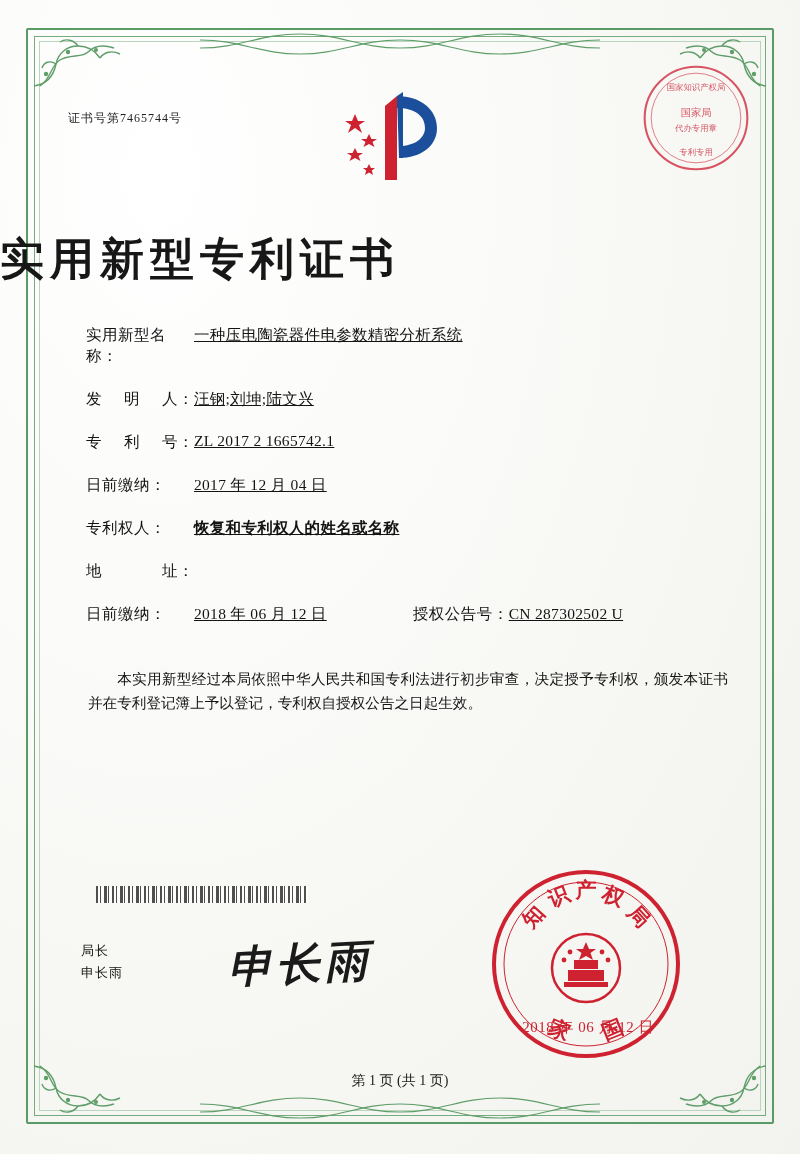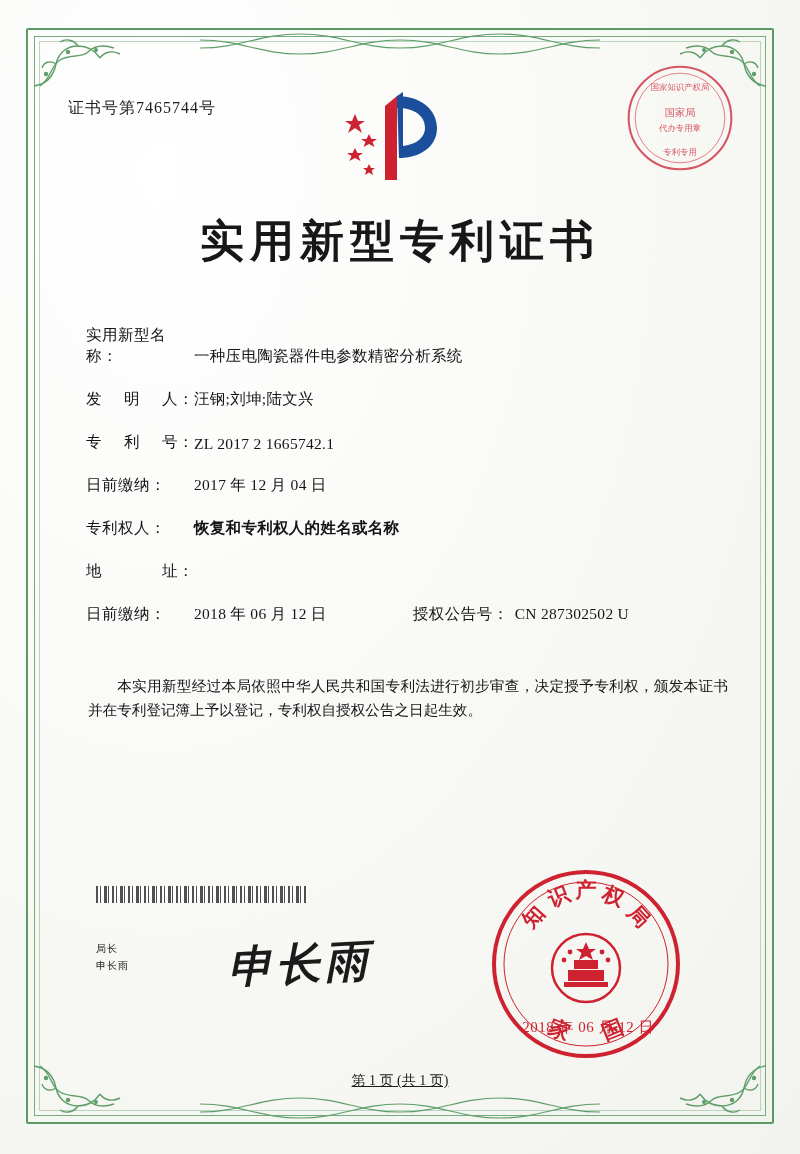--- a/index.html
+++ b/index.html
@@ -60,112 +60,113 @@
   .edge-bottom {
     position: absolute;
     left: 200px; right: 200px; bottom: 30px; height: 40px;
     color: #5f9e69;
     transform: scaleY(-1);
   }
   .edge-bottom svg { width: 100%; height: 100%; }
 
   .cert-no {
     position: absolute;
-    left: 68px; top: 98px;
-    font-size: 16px;
+    left: 68px; top: 110px;
+    font-size: 12px;
     letter-spacing: 1px;
     color: #1f1f1f;
   }
 
   .emblem {
     position: absolute;
     left: 50%;
     transform: translateX(-50%);
     top: 88px;
     width: 150px;
     height: 96px;
   }
   .emblem svg { width: 100%; height: 100%; display:block; }
 
   .seal-top {
     position: absolute;
-    right: 64px;
+    right: 48px;
     top: 62px;
     width: 112px; height: 112px;
     opacity: .85;
   }
   .seal-top svg { width: 100%; height: 100%; }
 
   .doc-title {
     position: absolute;
-    top: 212px;
+    top: 230px;
     left: 0; right: 0;
-    text-align: center;
+    text-align: left;
     font-size: 44px;
     font-weight: bold;
     letter-spacing: 6px;
     color: #171717;
     font-family: "DejaVu Serif", "Liberation Serif", serif;
   }
 
   .fields {
     position: absolute;
     left: 86px;
     right: 70px;
     top: 325px;
   }
   .field-row {
     display: flex;
-    align-items: flex-end;
+    align-items: flex-start;
     margin-bottom: 22px;
     font-size: 15.5px;
   }
   .field-label {
     width: 108px;
     flex: 0 0 108px;
     color: #141414;
     letter-spacing: 0.5px;
   }
   .field-label.spread {
     display: flex;
     justify-content: space-between;
   }
   .field-value {
     color: #141414;
     letter-spacing: 0.3px;
+    text-decoration: underline;
   }
   .field-value.bold {
     font-weight: bold;
   }
   .field-row.two-col {
     justify-content: flex-start;
   }
   .col-right {
     margin-left: 86px;
     display: flex;
     align-items: baseline;
   }
   .col-right .field-label {
     width: auto;
     flex: 0 0 auto;
-    margin-right: 6px;
+    margin-right: 0;
   }
 
   .body-text {
     position: absolute;
     left: 88px;
     right: 72px;
     top: 668px;
     font-size: 14.6px;
     line-height: 1.62;
     color: #141414;
     text-align: justify;
   }
   .body-text p {
-    margin: 7px 0 2px 0;
+    margin: 0 0 2px 0;
     text-indent: 2em;
   }
   .body-text p.gap {
     margin-top: 8px;
   }
 
   .barcode {
     position: absolute;
     left: 96px;
     top: 886px;
@@ -180,23 +181,23 @@
       #2b2b2b 8px, #2b2b2b 11px,
       #ffffff 11px, #ffffff 12px,
       #2b2b2b 12px, #2b2b2b 13px,
       #ffffff 13px, #ffffff 16px
     );
     opacity: .82;
   }
 
   .director {
     position: absolute;
-    left: 96px;
+    left: 81px;
     top: 940px;
-    font-size: 10px;
+    font-size: 13px;
     line-height: 1.7;
     letter-spacing: 1px;
     color: #141414;
   }
   .signature {
     position: absolute;
     left: 228px;
     top: 935px;
     font-size: 44px;
     font-family: "DejaVu Serif", serif;
@@ -226,21 +227,20 @@
     letter-spacing: .5px;
   }
 
   .page-num {
     position: absolute;
     left: 0; right: 0;
     top: 1072px;
     text-align: center;
     font-size: 14px;
     color: #1a1a1a;
-    text-decoration: underline;
   }
 </style>
 </head>
 <body>
 
 <div class="page">
 
   <div class="frame-outer"></div>
   <div class="frame-inner"></div>
   <div class="frame-hair"></div>

